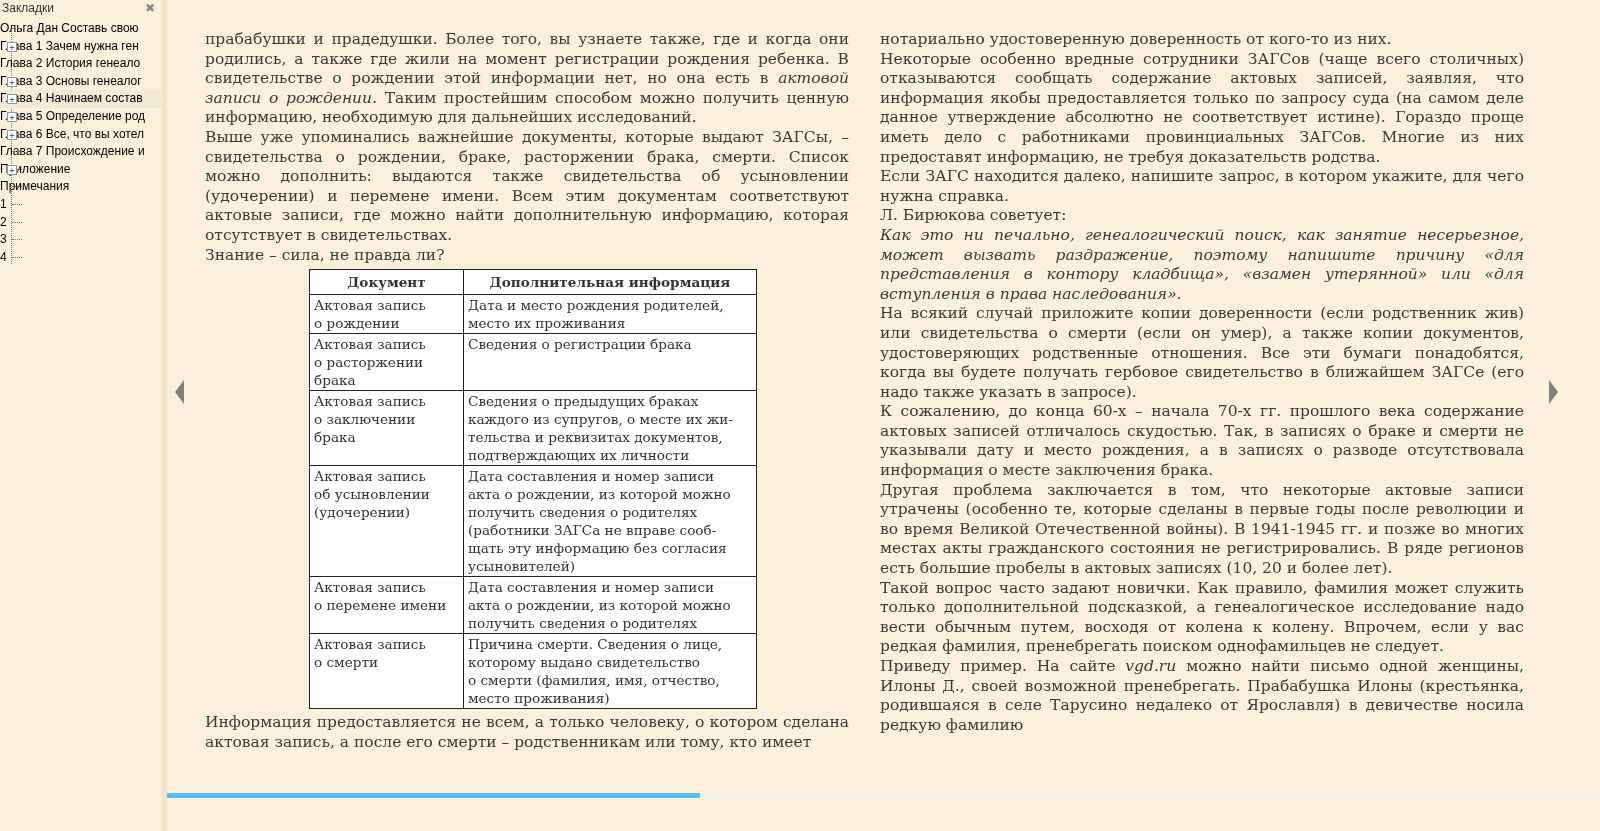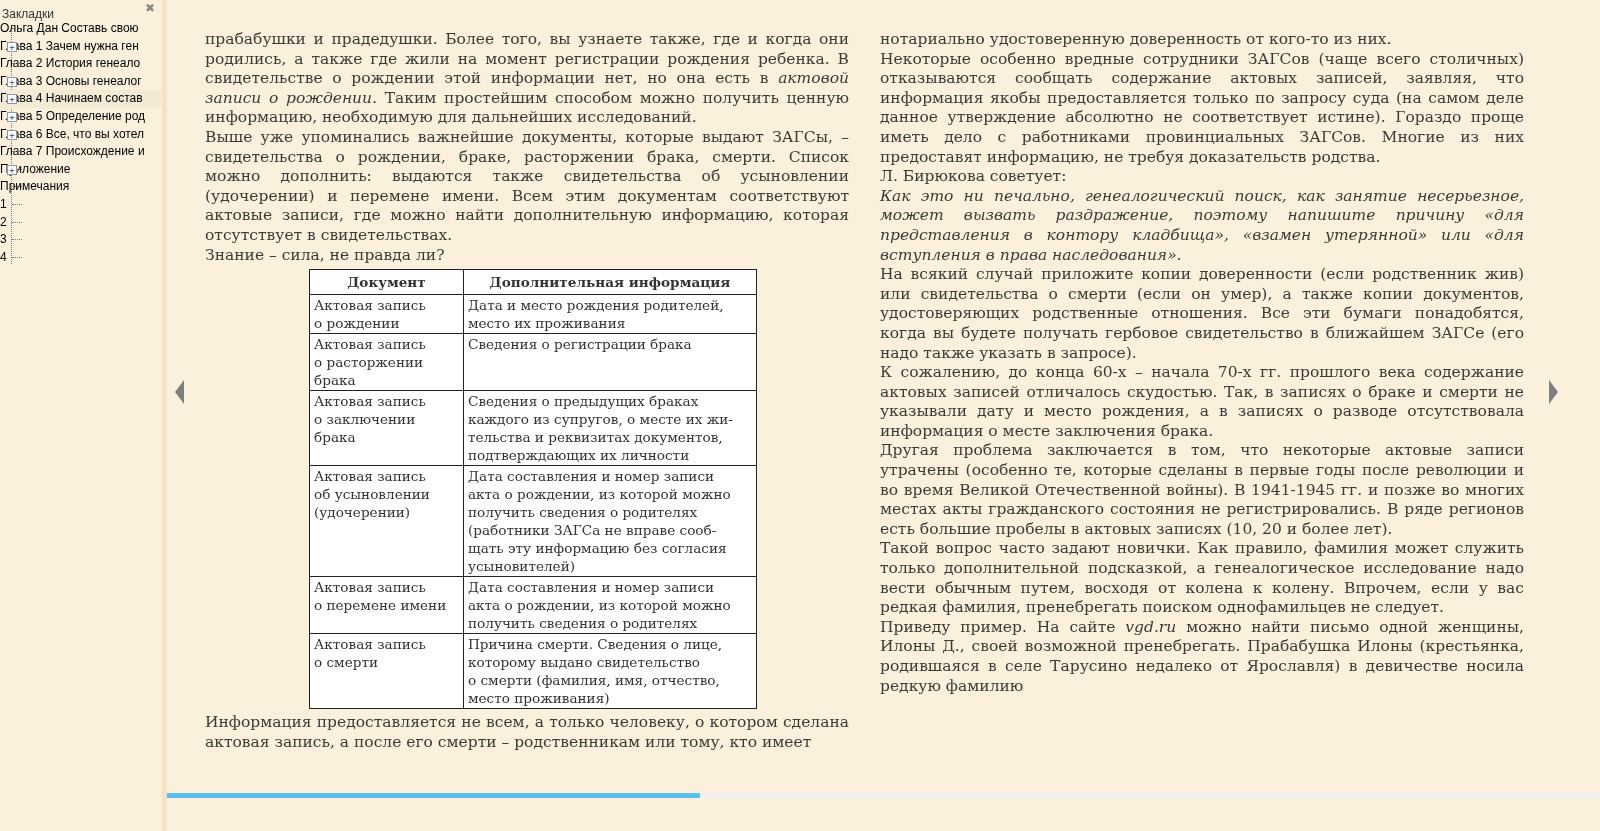--- a/index.html
+++ b/index.html
@@ -1,20 +1,20 @@
 <!DOCTYPE html>
 <html><head>
 <meta charset="utf-8">
 <style>
   html, body { margin:0; padding:0; }
   body { width:1600px; height:831px; background:#faf0dc; position:relative; overflow:hidden; font-family:"DejaVu Serif", serif; color:#3d3a35; }
   
   #sidebar { position:absolute; left:0; top:0; width:162px; height:831px; background:#faf0dc; font-family:"Liberation Sans", sans-serif; overflow:hidden; }
   #sb-header { height:18px; position:relative; }
-  #sb-title { position:absolute; left:2px; top:7px; font-size:12px; color:#333; }
+  #sb-title { position:absolute; left:2px; top:1px; font-size:12px; color:#333; }
   #sb-close { position:absolute; left:145px; top:1px; font-size:12px; color:#8a8a8a; cursor:pointer; }
   #sb-tree { position:relative; margin-top:2px; }
   .tree-item { position:relative; height:17.6px; line-height:17.6px; white-space:nowrap; font-size:12px; color:#000; cursor:pointer; }
   .tree-item.selected { background:#f3ead6; }
   .tree-item .dots { position:absolute; left:12px; top:8px; width:10px; border-top:1px dotted #777; }
   .tree-item .expander { position:absolute; left:7px; top:4px; width:8px; height:8px; border:1px solid #8a98a8; background:#fff; font-size:9px; line-height:8px; text-align:center; color:#2a4a7a; font-family:"DejaVu Sans Mono", monospace; }
   .tree-vline { position:absolute; left:11px; top:10px; height:234px; border-left:1px dotted #777; }
   #splitter { position:absolute; left:162px; top:0; width:5px; height:831px; background:#f5e2c2; cursor:ew-resize; }
   
   .nav-arrow { position:absolute; width:0; height:0; cursor:pointer; }
@@ -152,20 +152,21 @@
           </td>
         </tr>
       </tbody>
   </table>
   <p>Информация предоставляется не всем, а только человеку, о котором сделана актовая запись, а после его смерти – родственникам или тому, кто имеет</p>
 </div>
 
 <div id="right-col" class="page-col">
   <p>нотариально удостоверенную доверенность от кого-то из них.</p>
   <p>Некоторые особенно вредные сотрудники ЗАГСов (чаще всего столичных) отказываются сообщать содержание актовых записей, заявляя, что информация якобы предоставляется только по запросу суда (на самом деле данное утверждение абсолютно не соответствует истине). Гораздо проще иметь дело с работниками провинциальных ЗАГСов. Многие из них предоставят информацию, не требуя доказательств родства.</p>
+  <p>Если ЗАГС находится далеко, напишите запрос, в котором укажите, для чего нужна справка.</p>
   <p>Л. Бирюкова советует:</p>
   <p class="it">Как это ни печально, генеалогический поиск, как занятие несерьезное, может вызвать раздражение, поэтому напишите причину «для представления в контору кладбища», «взамен утерянной» или «для вступления в права наследования».</p>
   <p>На всякий случай приложите копии доверенности (если родственник жив) или свидетельства о смерти (если он умер), а также копии документов, удостоверяющих родственные отношения. Все эти бумаги понадобятся, когда вы будете получать гербовое свидетельство в ближайшем ЗАГСе (его надо также указать в запросе).</p>
   <p>К сожалению, до конца 60-х – начала 70-х гг. прошлого века содержание актовых записей отличалось скудостью. Так, в записях о браке и смерти не указывали дату и место рождения, а в записях о разводе отсутствовала информация о месте заключения брака.</p>
   <p>Другая проблема заключается в том, что некоторые актовые записи утрачены (особенно те, которые сделаны в первые годы после революции и во время Великой Отечественной войны). В 1941-1945 гг. и позже во многих местах акты гражданского состояния не регистрировались. В ряде регионов есть большие пробелы в актовых записях (10, 20 и более лет).</p>
   <p>Такой вопрос часто задают новички. Как правило, фамилия может служить только дополнительной подсказкой, а генеалогическое исследование надо вести обычным путем, восходя от колена к колену. Впрочем, если у вас редкая фамилия, пренебрегать поиском однофамильцев не следует.</p>
   <p><span>Приведу пример. На сайте </span><span class="it">vgd.ru</span><span> можно найти письмо одной женщины, Илоны Д., своей возможной пренебрегать. Прабабушка Илоны (крестьянка, родившаяся в селе Тарусино недалеко от Ярославля) в девичестве носила редкую фамилию</span></p>
 </div>
 
 <div id="progress-track">

